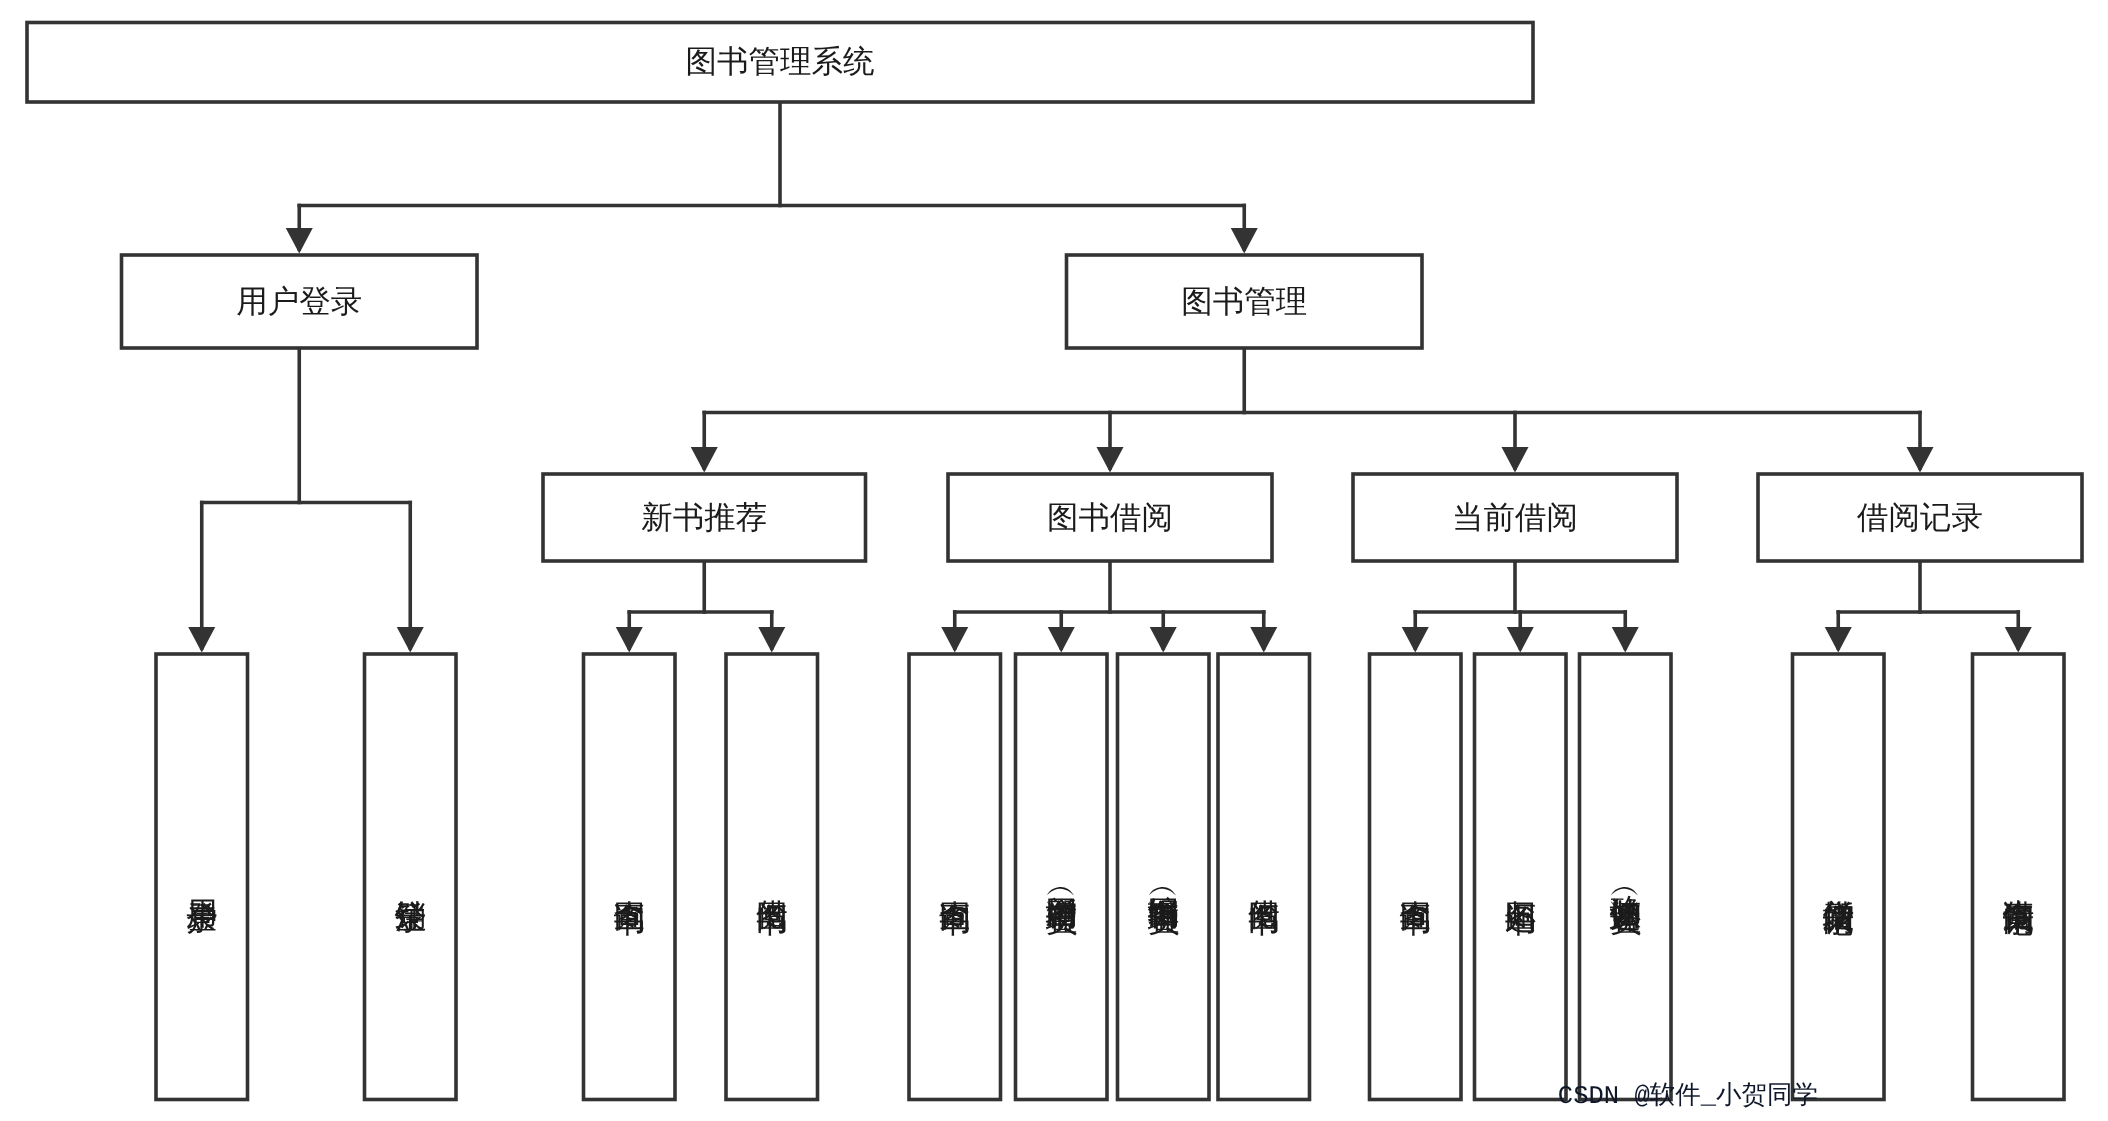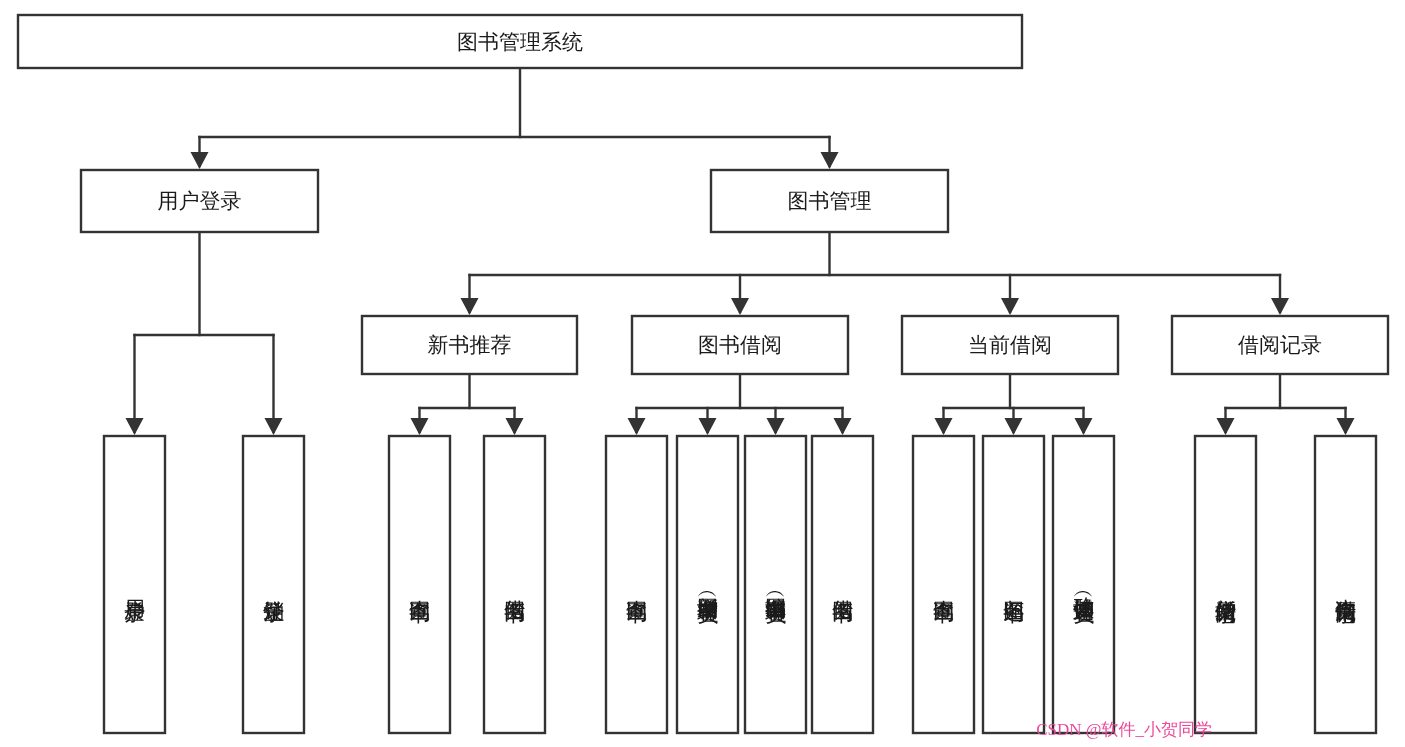--- a/index.html
+++ b/index.html
@@ -60,23 +60,23 @@
     display: flex;
     align-items: center;
     justify-content: center;
     white-space: nowrap;
     pointer-events: none;
   }
   .watermark {
     position: absolute;
     right: 10px;
     bottom: 6px;
-    font-family: Liberation Serif, serif;
+    font-family: Liberation Mono, monospace;
     font-size: 17px;
-    color: #ec4899;
+    color: #0f172a;
     white-space: nowrap;
     margin-top: 28px;
   }
 </style>
 </head>
 <body>
 
 <div id="diagram-root">
 
   <svg id="tree-svg" viewBox="0 0 1405 747">

